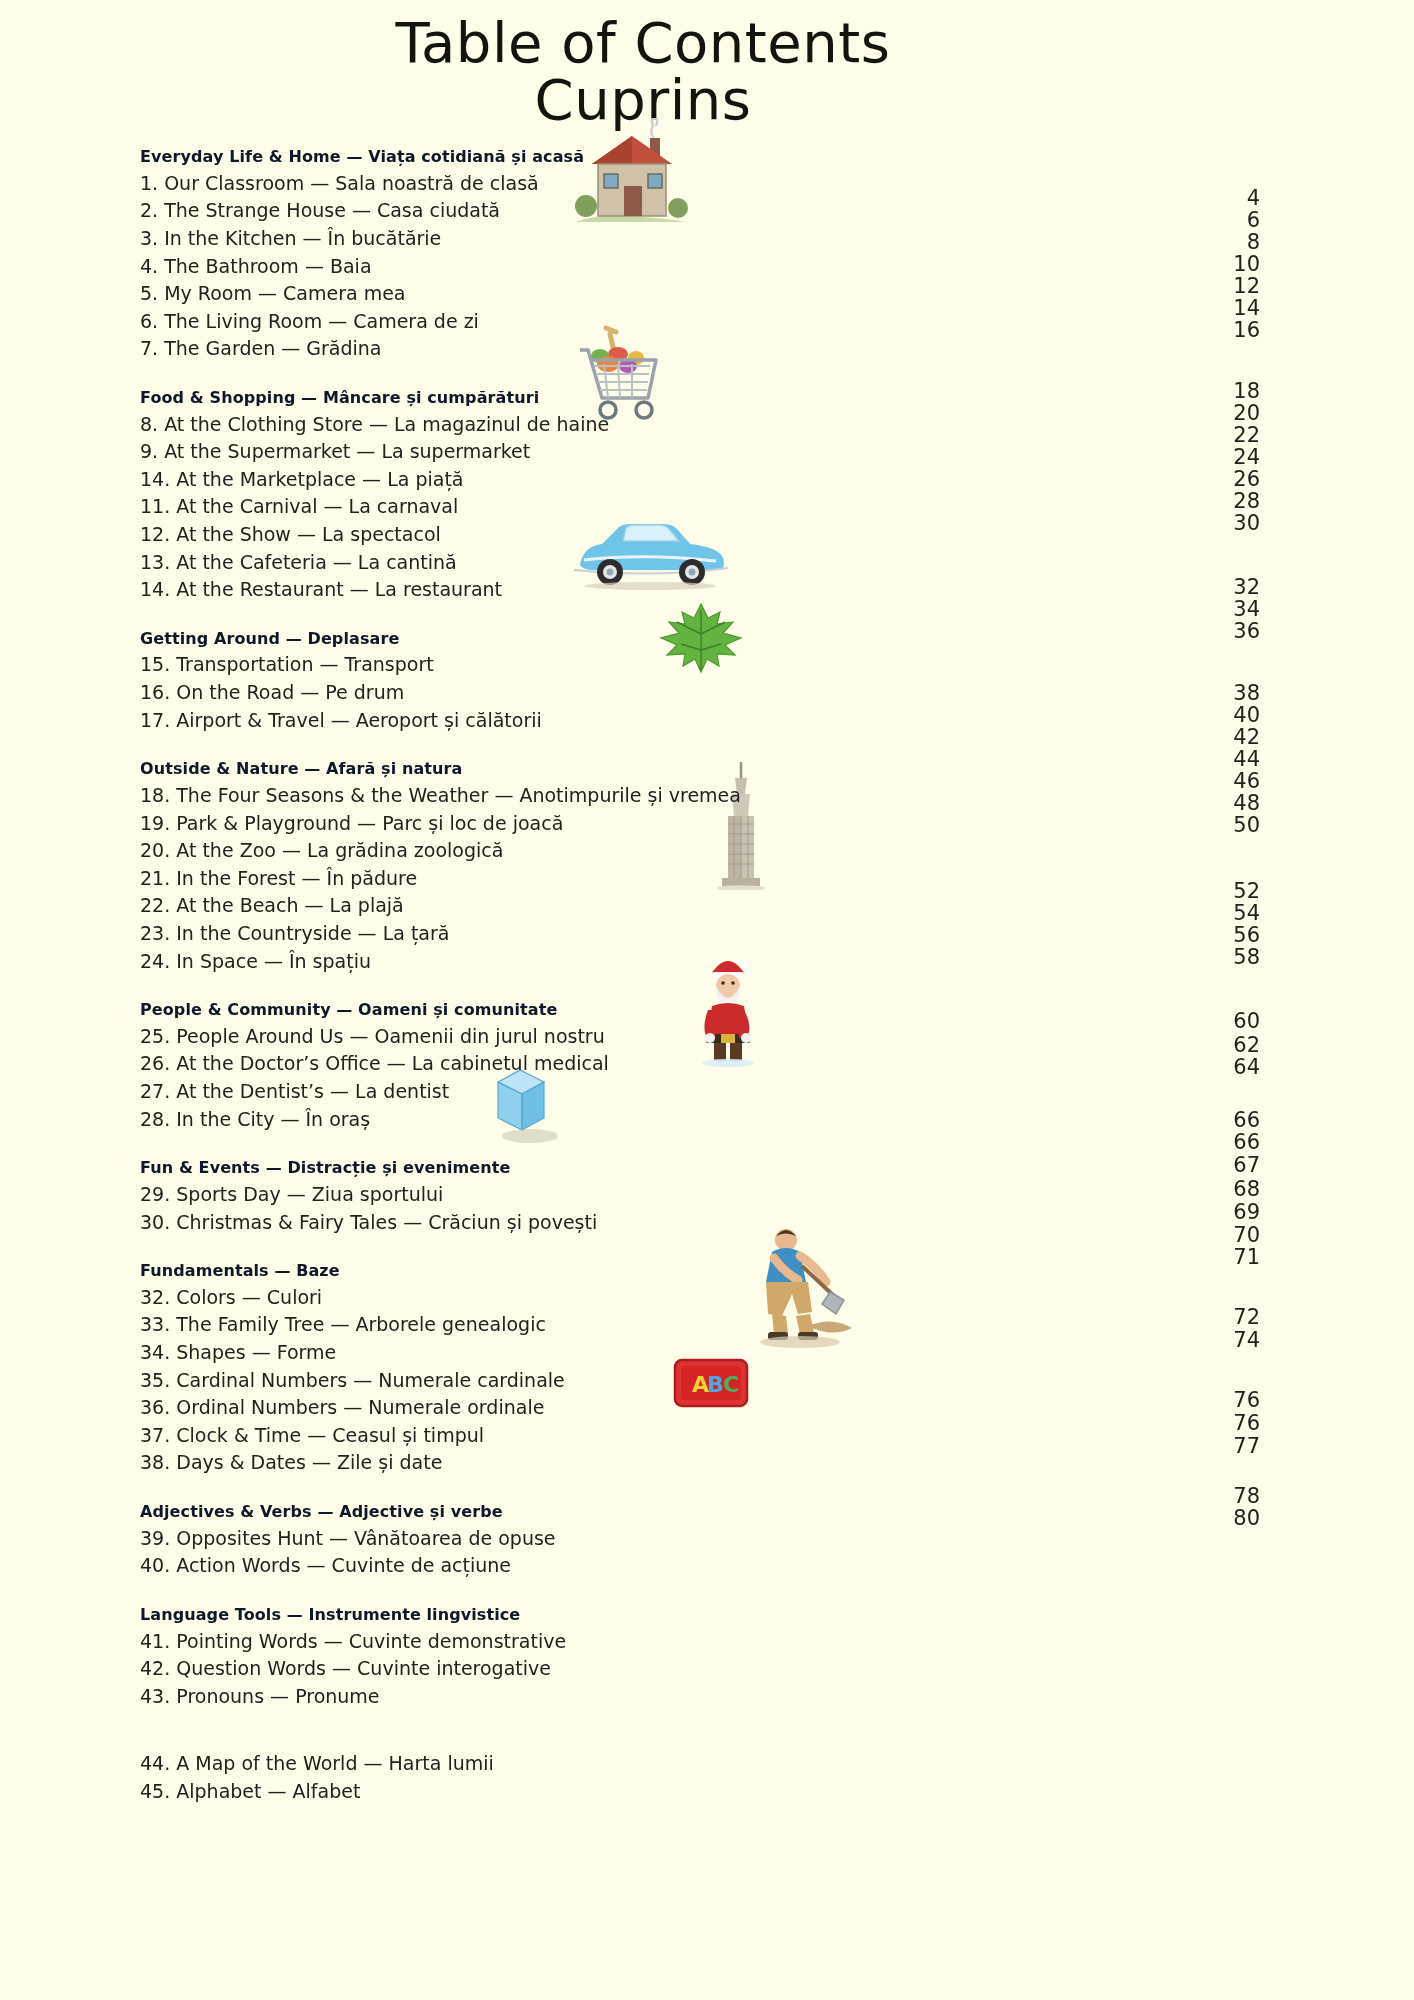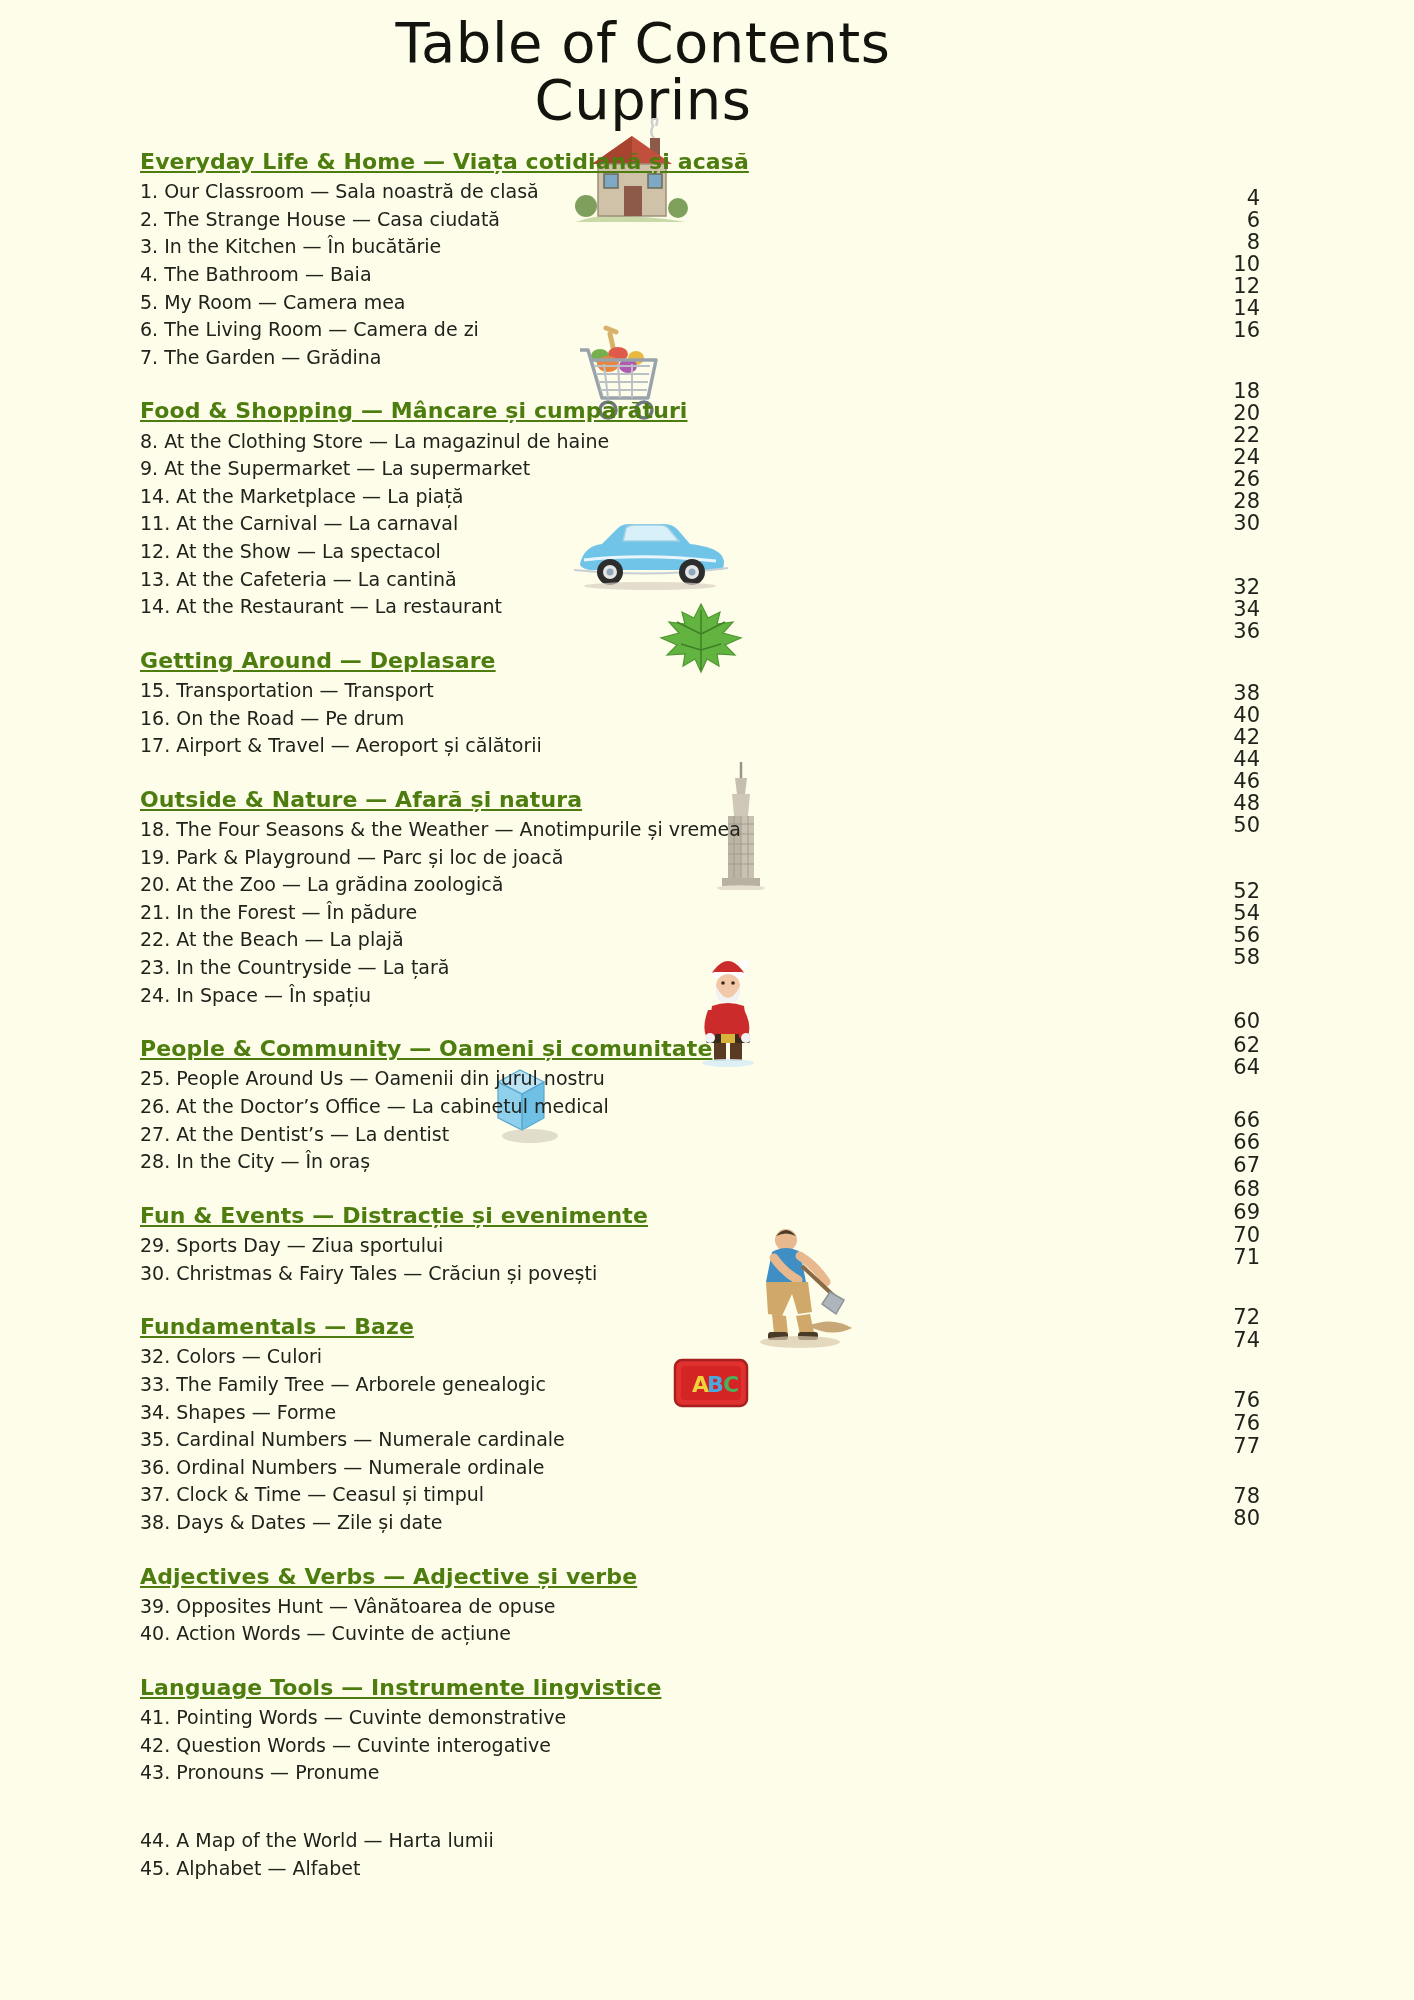--- a/index.html
+++ b/index.html
@@ -33,27 +33,26 @@
   
   .toc {
     position: absolute;
     left: 140px;
     top: 146px;
     width: 820px;
   }
   .section { margin: 0; }
   .section + .section { margin-top: 24px; }
   .section-title {
-    font-size: 22px;
+    font-size: 16px;
     font-weight: 700;
     letter-spacing: 0.1px;
     line-height: 1.42;
     margin-bottom: 1px;
-    color: #4d7c0f;
-    text-decoration: underline;
+    color: #0f172a;
   }
   .entry {
     font-size: 19px;
     font-weight: 400;
     line-height: 27.6px;
     white-space: nowrap;
     color: #22221d;
   }
   .trailing-group { margin-top: 40px; }
 

